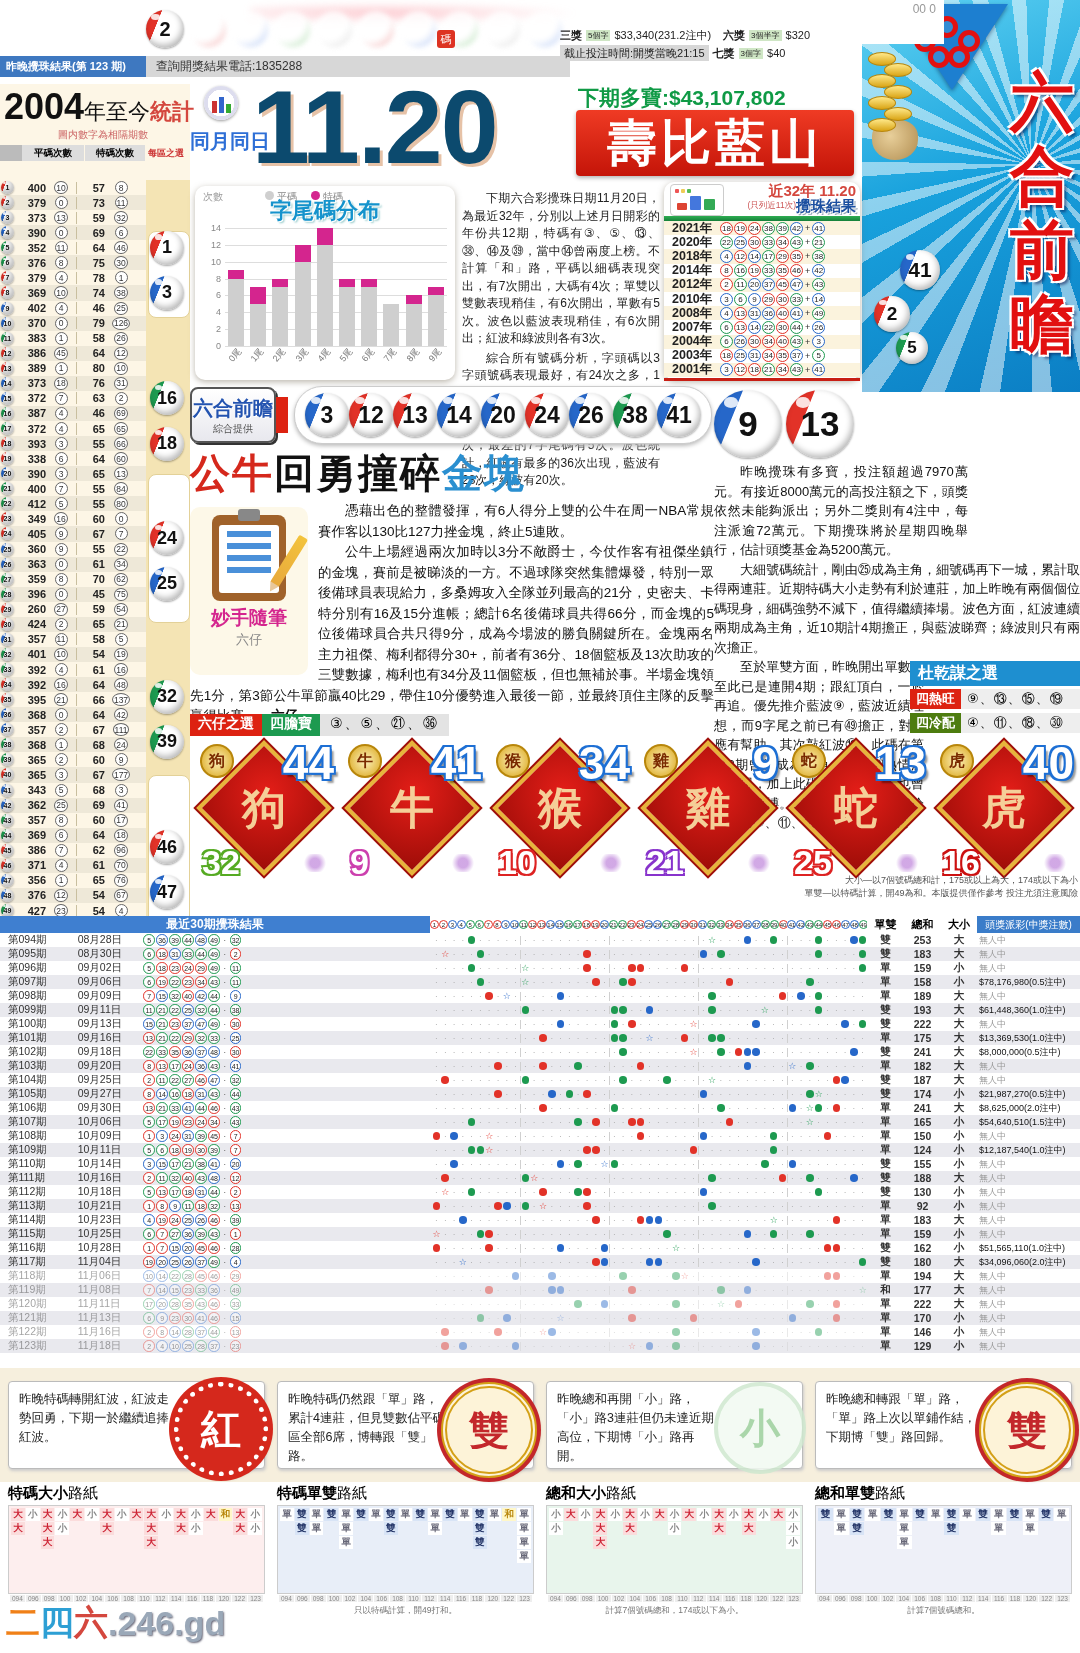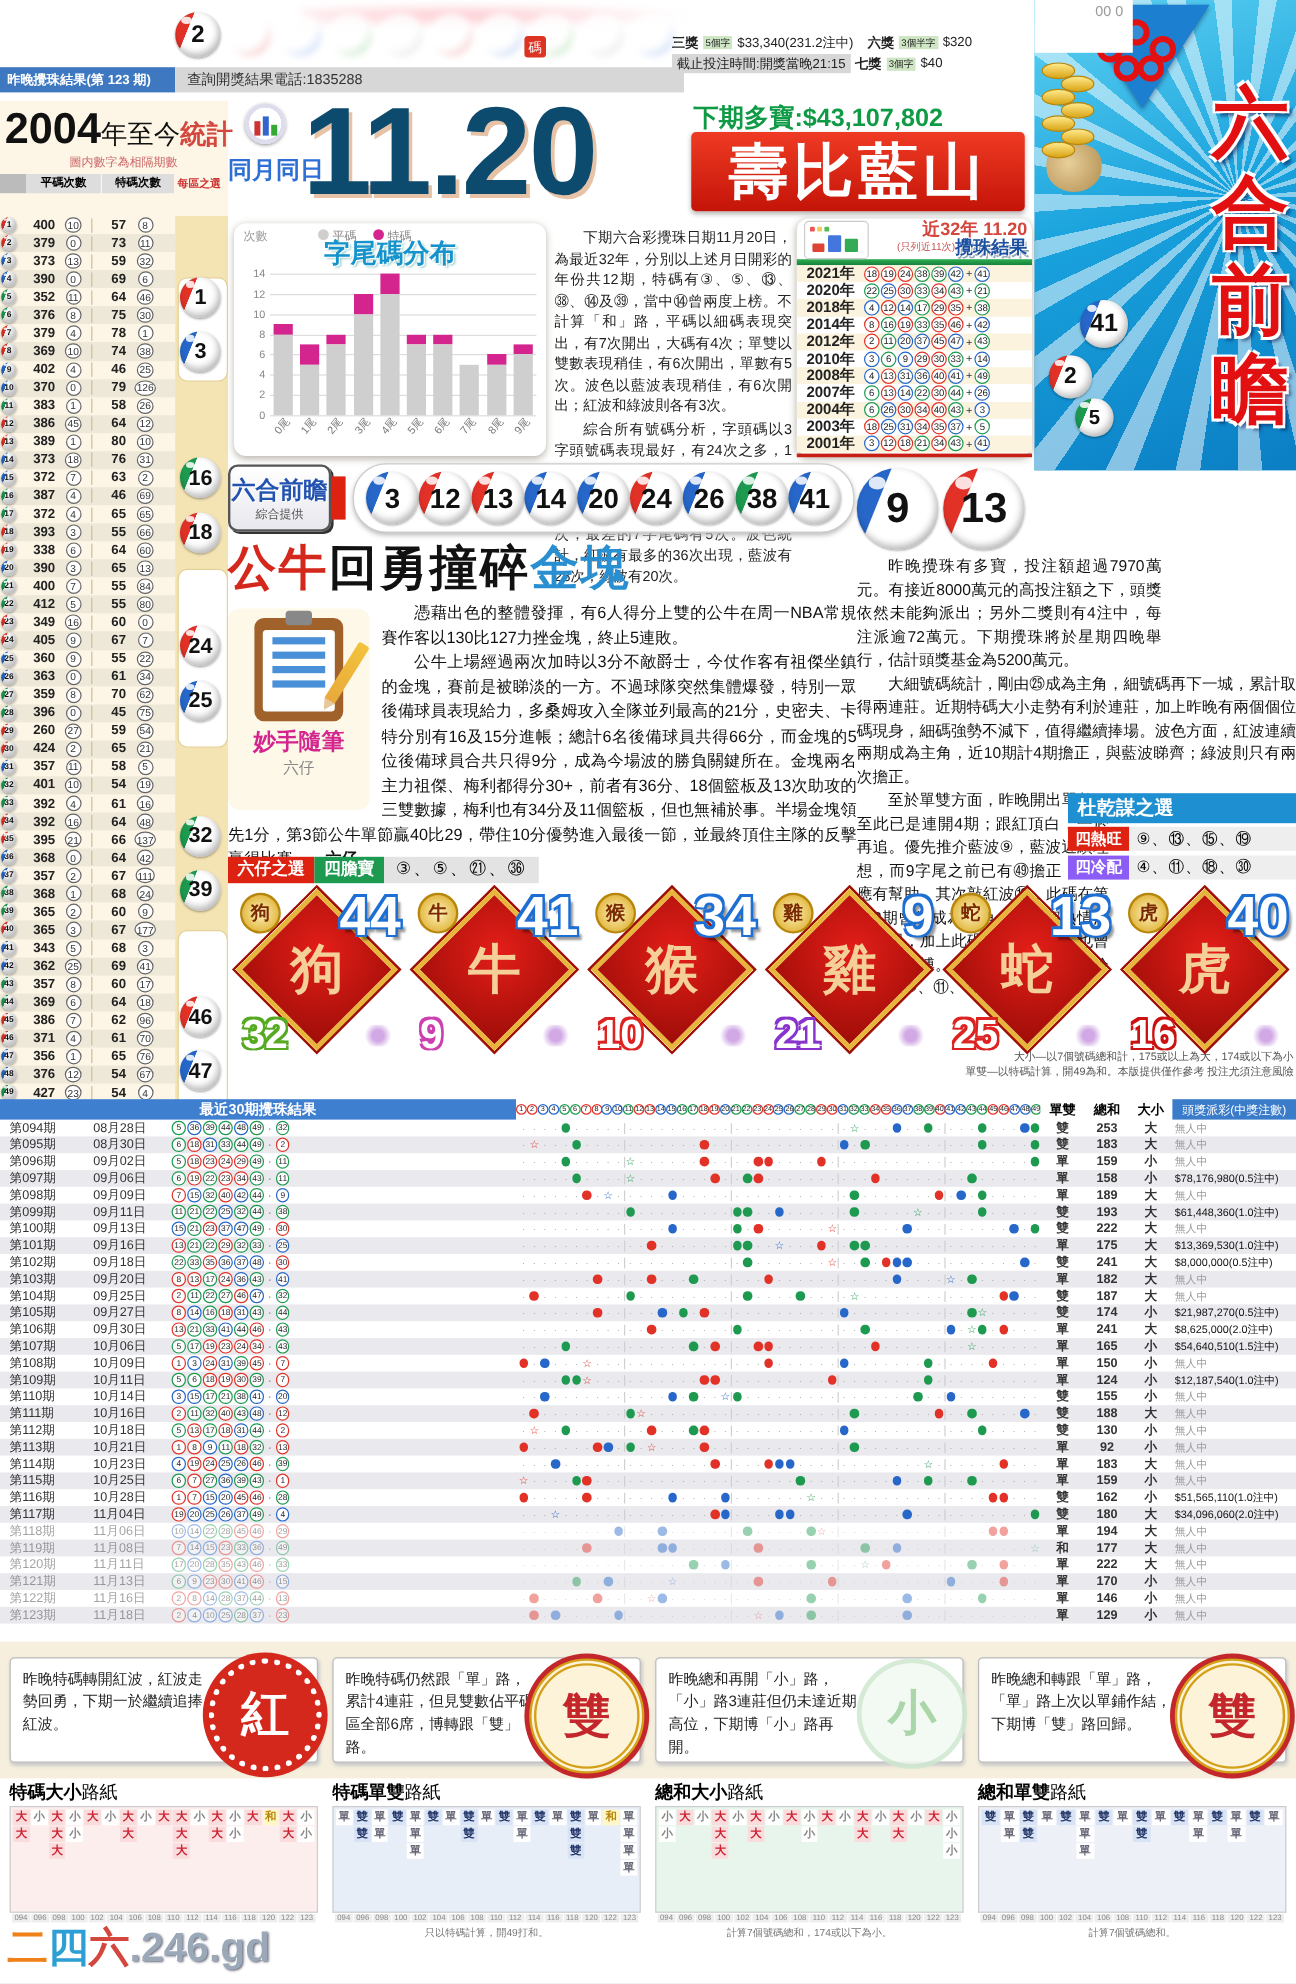--- a/index.html
+++ b/index.html
@@ -145,25 +145,25 @@
   .tclip .paper{position:absolute;left:5px;top:8px;width:50px;height:50px;background:#fff;border-radius:3px;}
   .tclip .c1,.tclip .c2,.tclip .c3{position:absolute;width:20px;height:20px;border-radius:50%;opacity:.9;}
   .tclip .c1{left:10px;top:16px;background:#f5a623;}
   .tclip .c2{left:22px;top:16px;background:#2d7fd4;}
   .tclip .c3{left:16px;top:24px;background:#2fa052;}
   .tech-icon .t{font-size:16.5px;font-weight:900;color:#1c5cb0;background:#fffbd0;margin-top:4px;}
   .tech-icon .s{font-size:12px;color:#666;background:#fdf59a;display:inline-block;padding:0 6px;}
   .tech-text{position:absolute;left:0;top:76px;width:366px;font-size:13px;line-height:19.5px;text-align:justify;color:#111;}
   .tech-text p{margin:0;text-indent:2em;}
   .tt-first{margin-left:112px;width:254px;}
-  .choice{position:absolute;right:0;bottom:2px;width:190px;margin-top:20px;}
+  .choice{position:absolute;right:0;bottom:2px;width:170px;margin-top:20px;}
   .choice .hd{background:#1e8fd0;color:#fff;font-size:16px;font-weight:900;padding:2px 8px;}
   .choice .row{display:flex;align-items:center;height:22px;font-size:13px;margin-top:2px;}
   .choice .tagR{background:#d21;color:#fff;font-weight:900;padding:1px 6px;}
-  .choice .tagG{background:#8b5cf6;color:#fff;font-weight:900;padding:1px 6px;}
+  .choice .tagG{background:#4d7c0f;color:#fff;font-weight:900;padding:1px 6px;}
   .choice .vals{background:#eee;flex:1;padding:1px 6px;letter-spacing:1px;}
   
   #zodiac{left:190px;top:738px;width:890px;height:140px;display:flex;}
   .zcard{width:148px;height:140px;position:relative;}
   .zdia{position:absolute;left:26px;top:22px;width:88px;height:88px;transform:rotate(45deg);background:radial-gradient(circle at 40% 35%,#e41e18,#9e0d08);border:4px solid #e7b43c;box-shadow:0 0 0 2px #9e0d08;}
   .zglyph{position:absolute;left:50%;top:50%;transform:translate(-50%,-50%) rotate(-45deg);font-size:44px;color:#f7d9a0;font-weight:bold;opacity:.95;}
   .zbadge{position:absolute;left:10px;top:6px;width:30px;height:30px;border-radius:50%;background:radial-gradient(#fdf2c0,#d9a415);border:2px solid #b8860b;display:flex;align-items:center;justify-content:center;font-size:16px;font-weight:900;color:#7a2a00;z-index:3;}
   .zmain{position:absolute;right:4px;top:-2px;font-size:46px;font-weight:900;color:#fff;z-index:3;
     text-shadow:-2px -2px 0 #1d6fd4,2px -2px 0 #1d6fd4,-2px 2px 0 #1d6fd4,2px 2px 0 #1d6fd4,4px 4px 2px rgba(0,0,0,.4);}
   .zsub{position:absolute;left:12px;bottom:-4px;font-size:34px;font-weight:900;color:#fff;z-index:3;}

